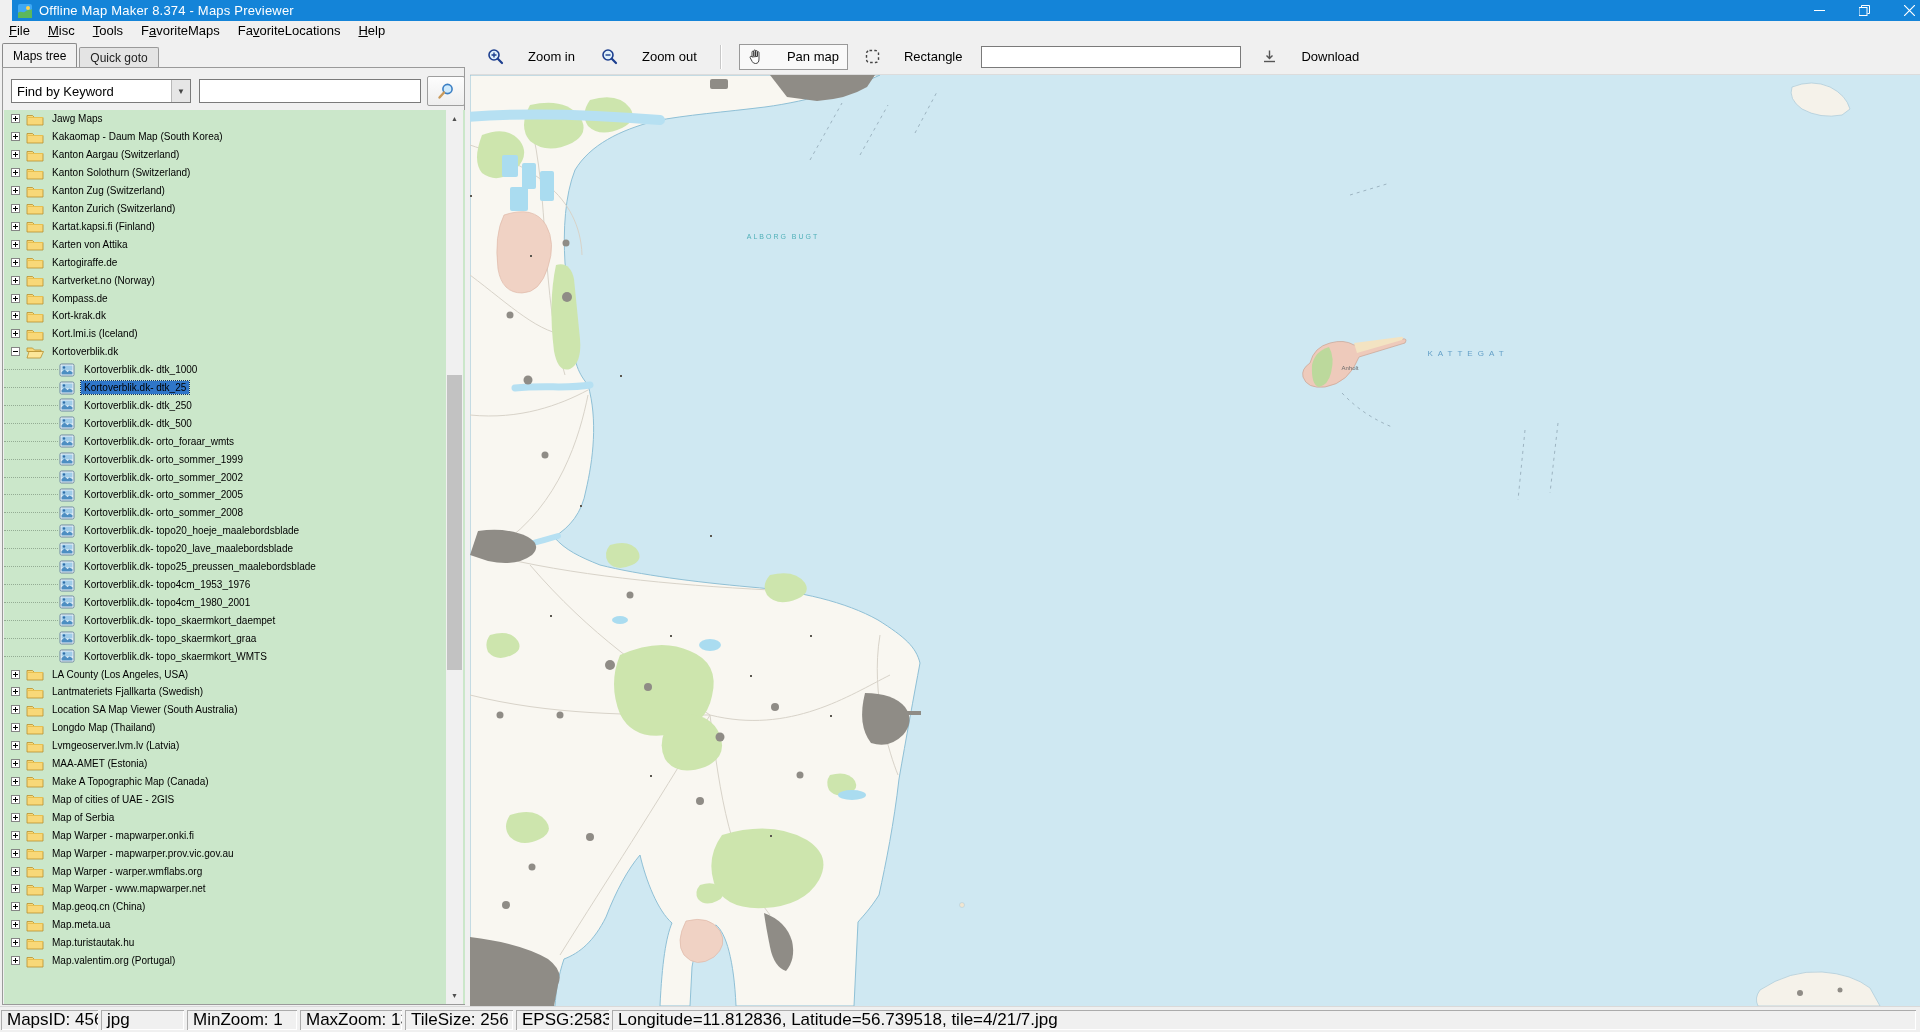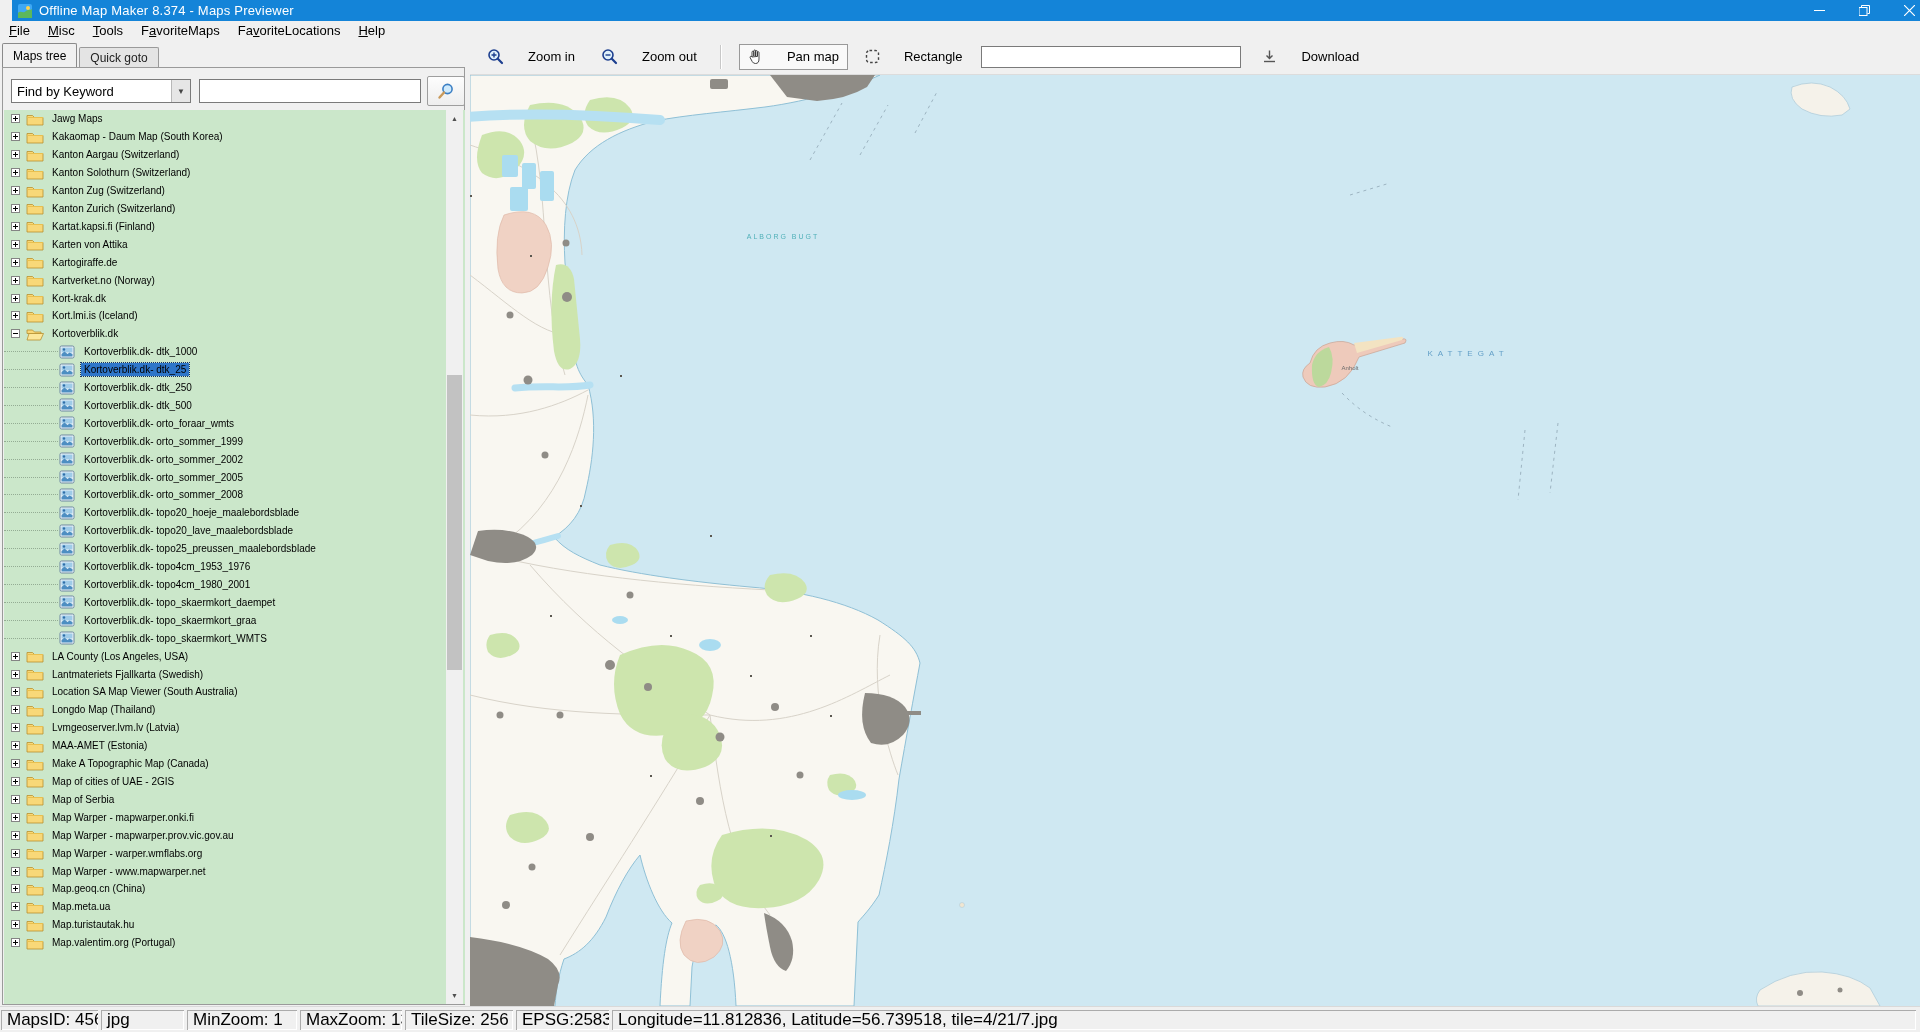--- a/index.html
+++ b/index.html
@@ -237,20 +237,30 @@
         </div>
         <div class="trow">
           <span class="expand-box plus"></span>
           <span style="display: flex;">
             <svg class="ticon" viewBox="0 0 18 14">
               <path d="M1,3.5 h5.5 l2,2 H17 V13 H1 Z" fill="#f8d878" stroke="#b8912f" stroke-width="0.8"></path>
               <path d="M1,5.5 h16" stroke="#e8c050" stroke-width="1"></path>
             </svg>
           </span>
           <span class="tlabel">Kartverket.no (Norway)</span>
+        </div>
+        <div class="trow">
+          <span class="expand-box plus"></span>
+          <span style="display: flex;">
+            <svg class="ticon" viewBox="0 0 18 14">
+              <path d="M1,3.5 h5.5 l2,2 H17 V13 H1 Z" fill="#f8d878" stroke="#b8912f" stroke-width="0.8"></path>
+              <path d="M1,5.5 h16" stroke="#e8c050" stroke-width="1"></path>
+            </svg>
+          </span>
+          <span class="tlabel">Kompass.de</span>
         </div>
         <div class="trow">
           <span class="expand-box plus"></span>
           <span style="display: flex;">
             <svg class="ticon" viewBox="0 0 18 14">
               <path d="M1,3.5 h5.5 l2,2 H17 V13 H1 Z" fill="#f8d878" stroke="#b8912f" stroke-width="0.8"></path>
               <path d="M1,5.5 h16" stroke="#e8c050" stroke-width="1"></path>
             </svg>
           </span>
           <span class="tlabel">Kort-krak.dk</span>

